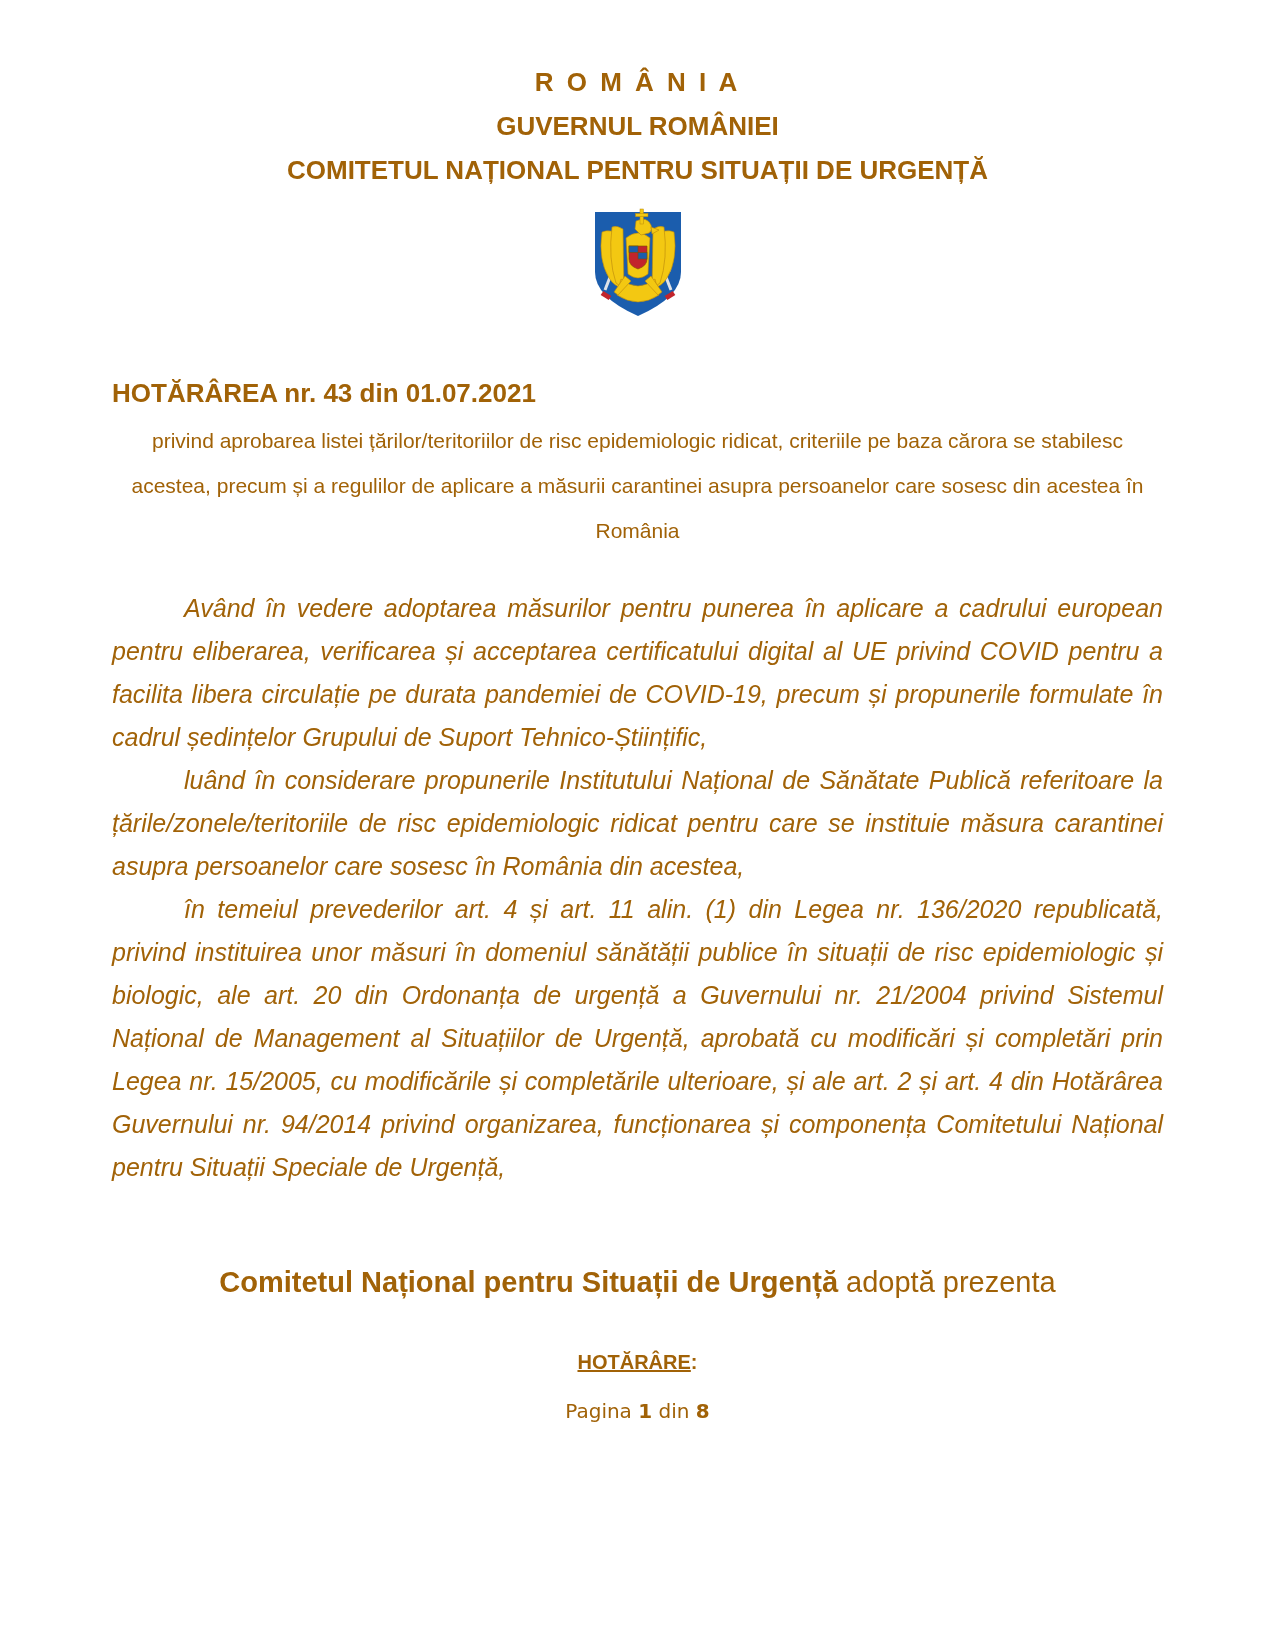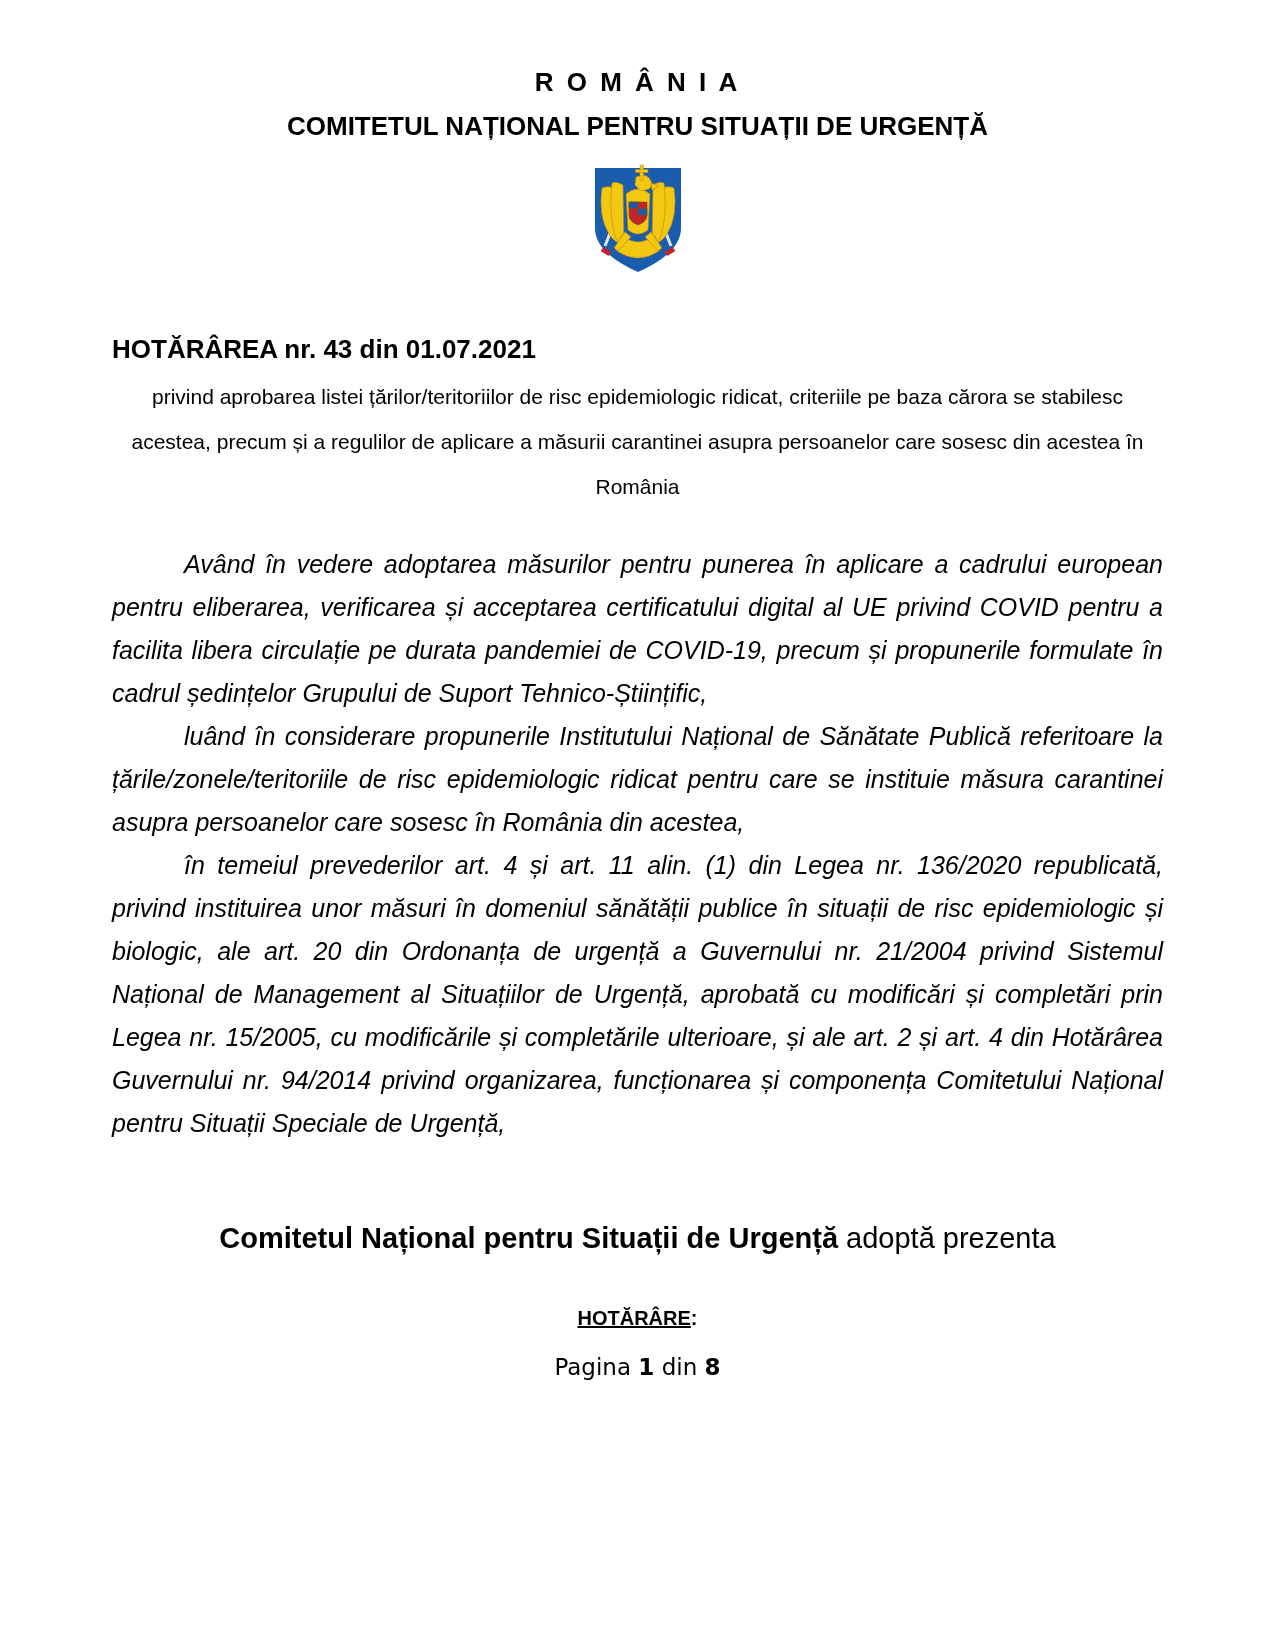--- a/index.html
+++ b/index.html
@@ -6,21 +6,21 @@
     margin: 0;
     padding: 0;
     background: #ffffff;
   }
   .page {
     position: relative;
     box-sizing: border-box;
     width: 1275px;
     height: 1650px;
     background: #ffffff;
-    color: #000000;
+    color: #a16207;
     font-family: "Liberation Sans", sans-serif;
     padding: 60px 112px 0 112px;
     overflow: hidden;
   }
   
   .doc-header {
     text-align: center;
     font-weight: bold;
     font-size: 26px;
     line-height: 44px;
@@ -78,34 +78,35 @@
     font-size: 20px;
     font-weight: bold;
     line-height: 34px;
     margin-top: 46px;
   }
   .decision-heading .underlined { text-decoration: underline; }
   
   .page-footer {
     text-align: center;
     font-family: "DejaVu Sans", sans-serif;
-    font-size: 23px;
+    font-size: 20px;
     line-height: 32px;
     margin-top: 16px;
     white-space: pre-wrap;
   }
   .page-footer b { font-weight: bold; }
 </style>
 </head>
 <body>
 
 <div class="page">
 
   <header class="doc-header">
     <div class="header-line-1">R O M Â N I A</div>
+    <div class="header-line-2">GUVERNUL ROMÂNIEI</div>
     <div class="header-line-3">COMITETUL NAȚIONAL PENTRU SITUAȚII DE URGENȚĂ</div>
   </header>
 
   <div class="coa-wrap">
     <svg class="coa" viewBox="0 0 100 114" aria-hidden="true">
 
       <path d="M7 6 H93 V66 Q93 91 50 110 Q7 91 7 66 Z" fill="#1b5dad"></path>
 
       <path d="M31 48 L17 84" stroke="#dfe3e8" stroke-width="3" fill="none"></path>
       <path d="M14 87 l8 5" stroke="#c2242c" stroke-width="5" fill="none"></path>

